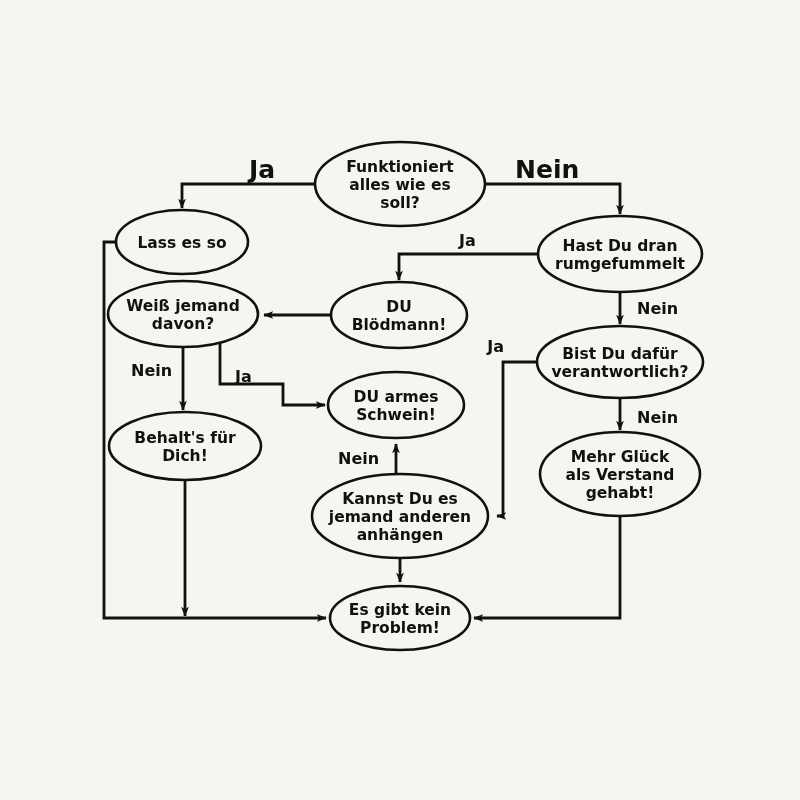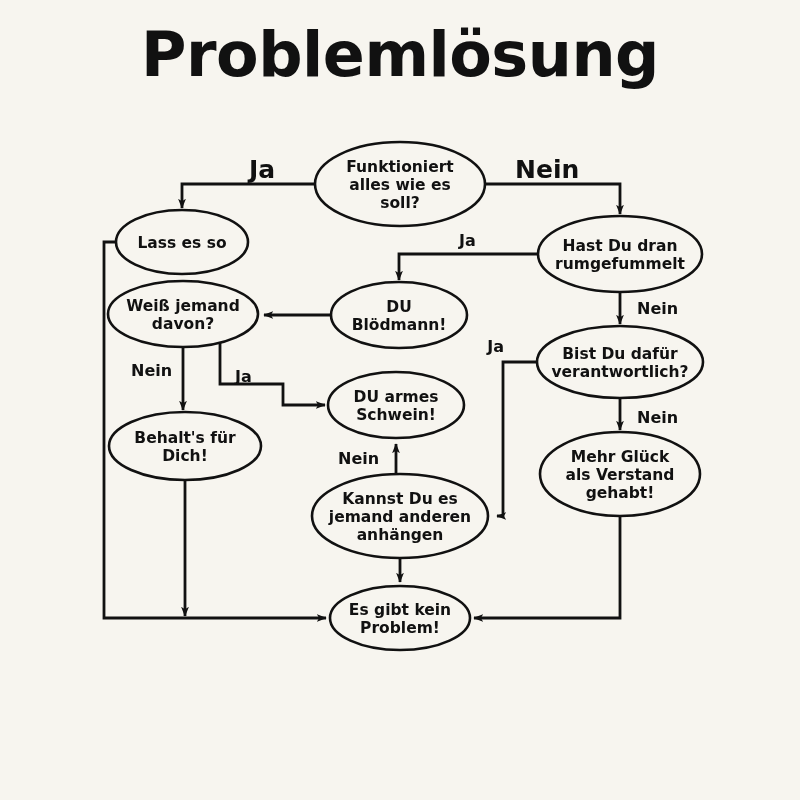--- a/index.html
+++ b/index.html
@@ -70,21 +70,20 @@
     font-size: 25px;
     font-weight: 700;
     fill: #111111;
   }
 </style>
 </head>
 <body>
 
 <div id="canvas">
 
-  <div class="title">Problemlösung</div>
 
   <svg class="flow" viewBox="0 0 800 800">
     <defs>
       <marker id="ah" markerWidth="11" markerHeight="11" refX="9.2" refY="4" orient="auto" markerUnits="userSpaceOnUse">
         <path d="M0,0.1 L10,4 L0,7.9 L2.4,4 Z" fill="#111111"></path>
       </marker>
     </defs>
 
     <g>
 

